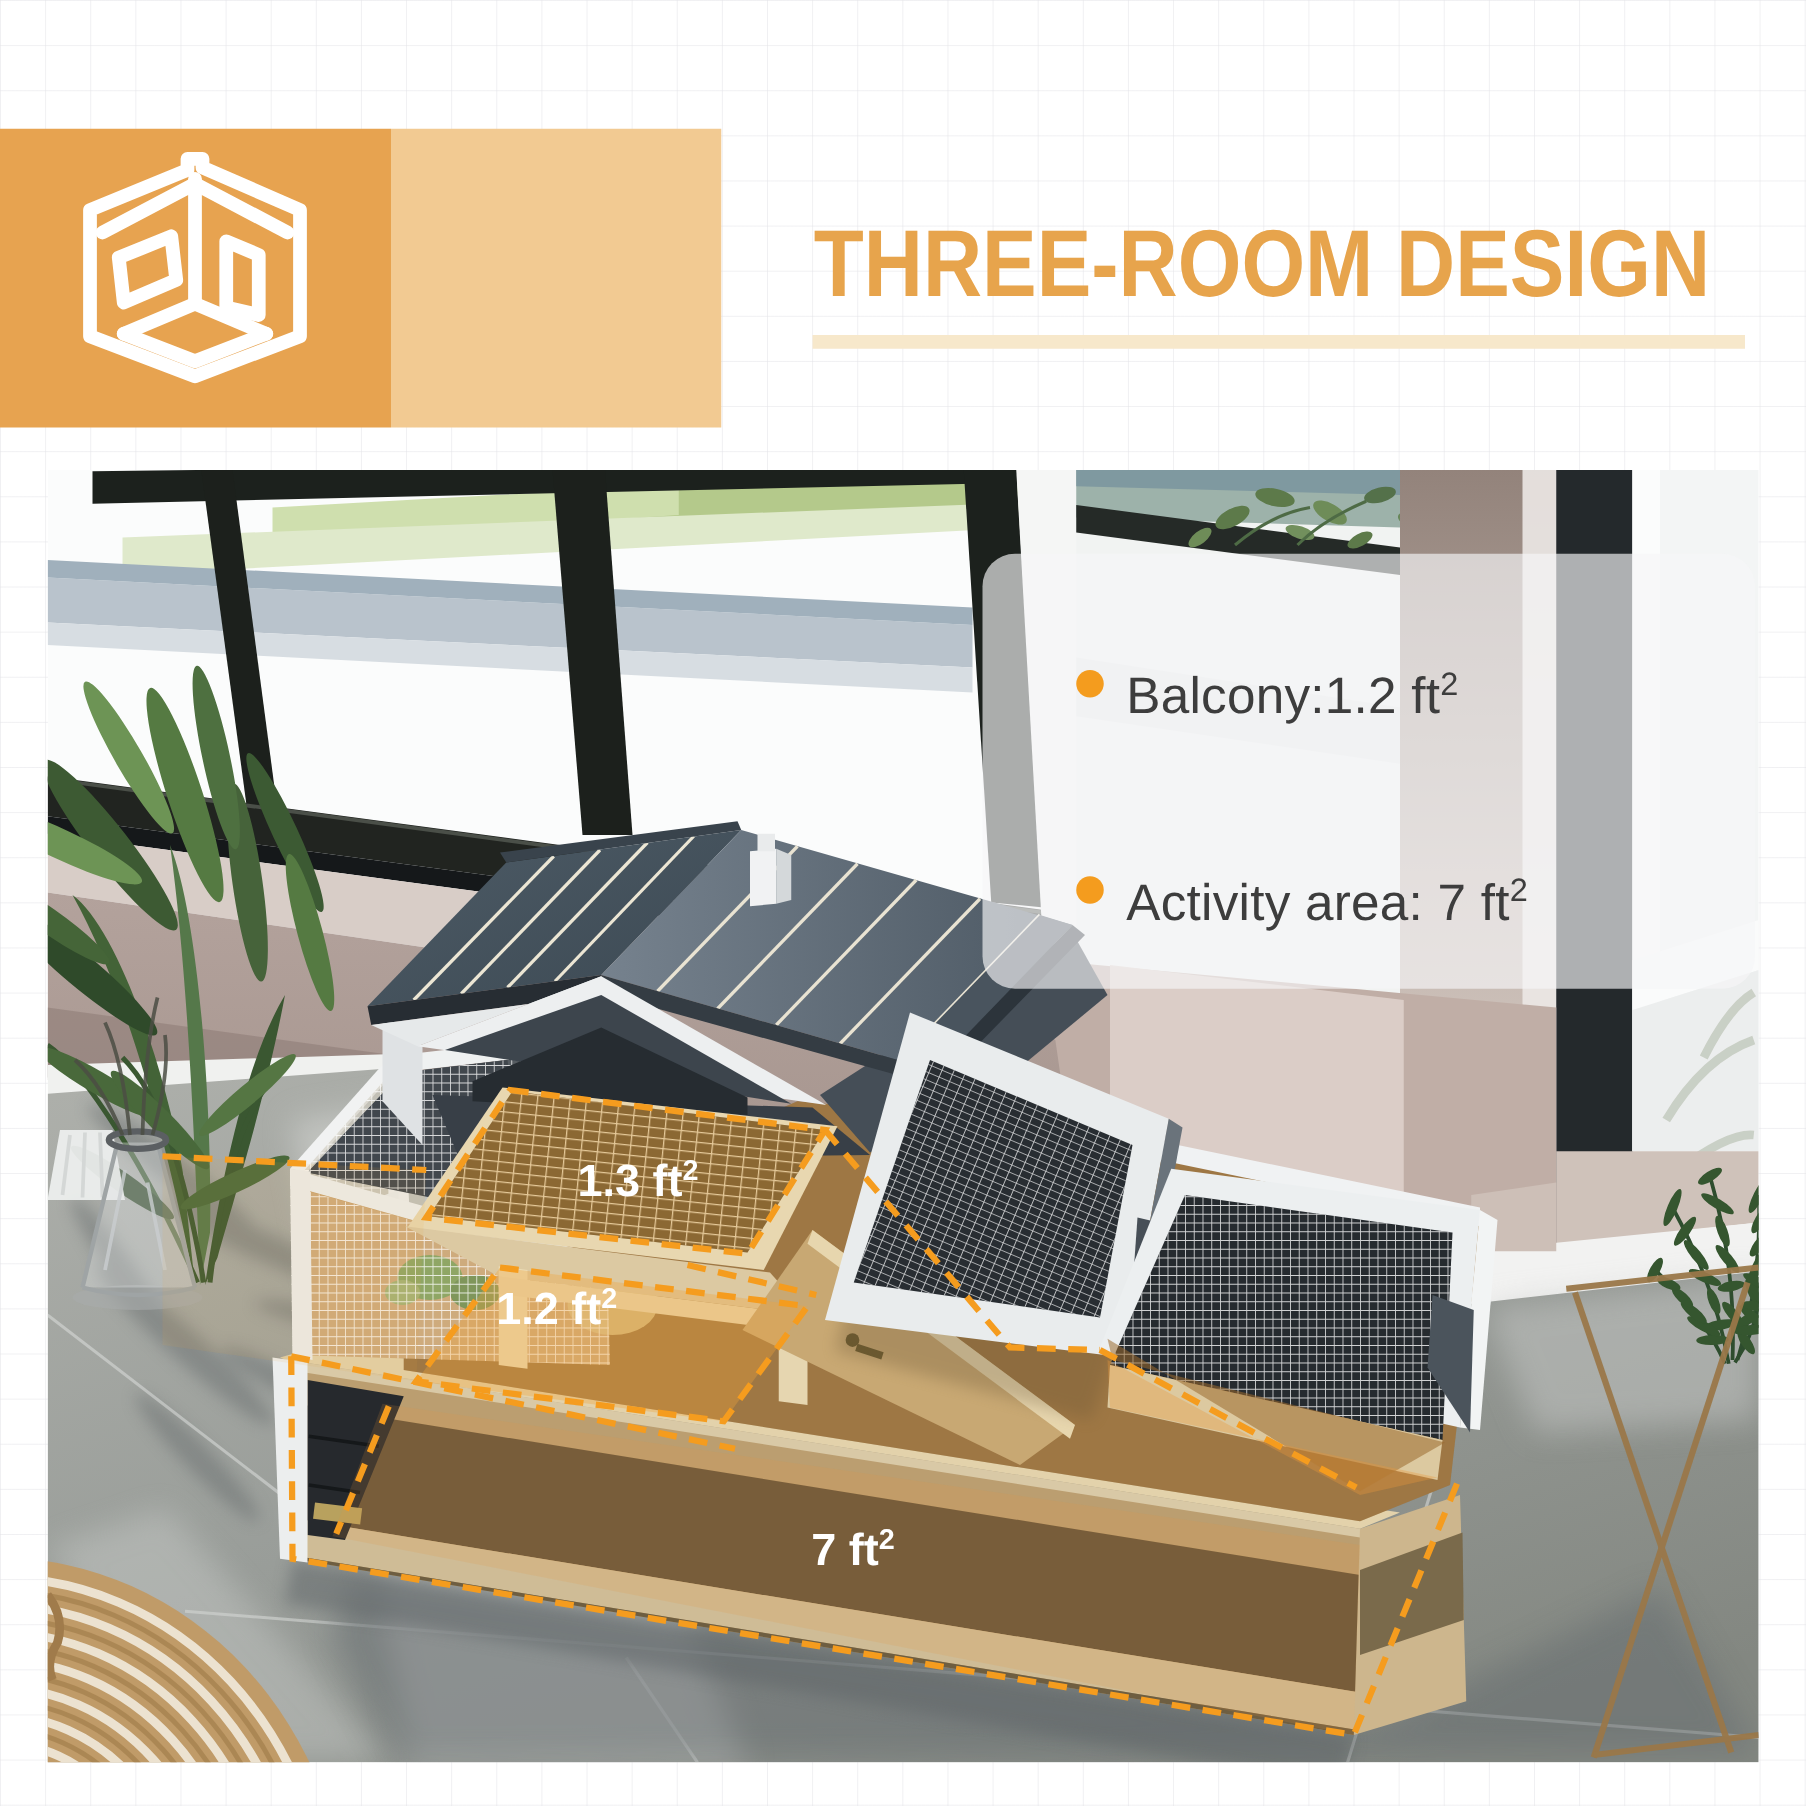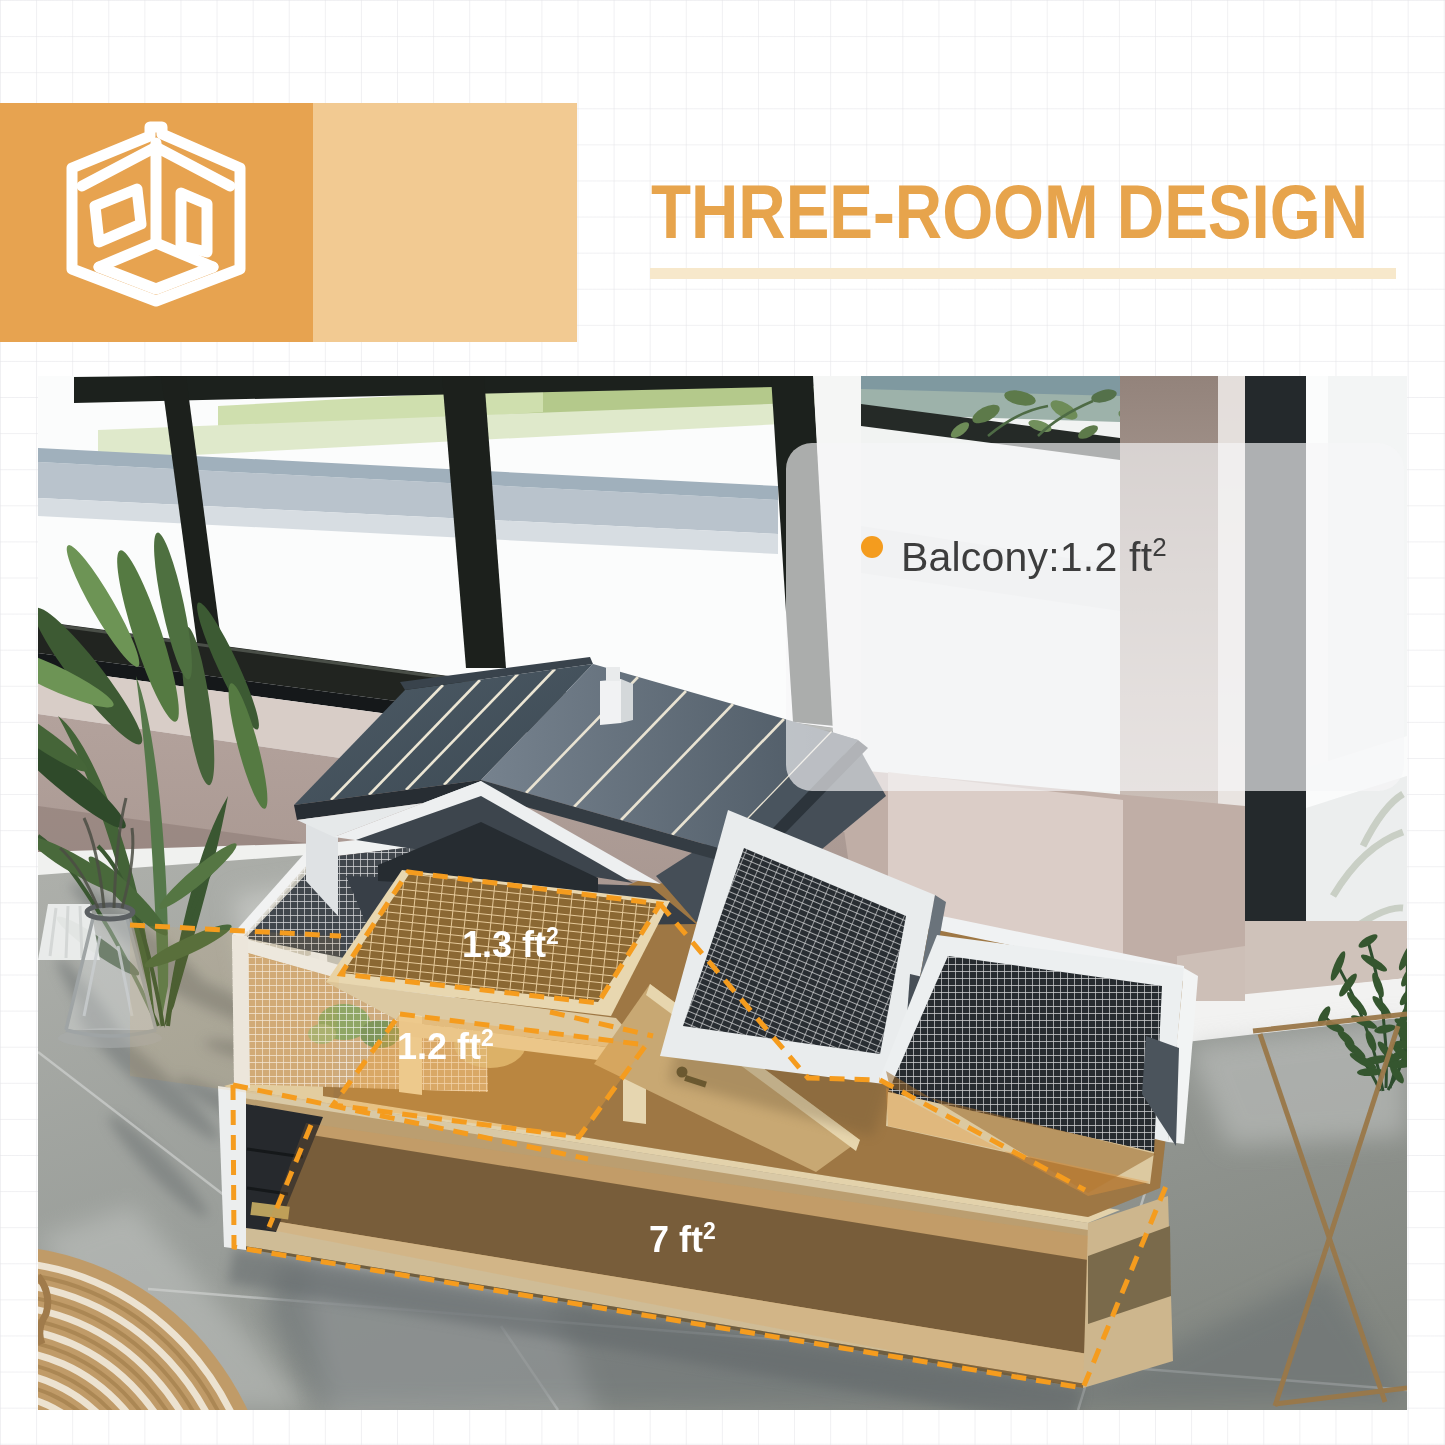--- a/index.html
+++ b/index.html
@@ -479,13 +479,17 @@
 </div>
 
 <div class="panel">
 
   <div class="row" style="top:85px;">
       <div class="dot"></div>
       <div class="txt">Balcony:1.2 ft<sup>2</sup></div>
     </div>
 
 
+  <div class="row" style="top:250px;">
+      <div class="dot"></div>
+      <div class="txt">Activity area: 7 ft<sup>2</sup></div>
+    </div>
 </div>
 
 </body></html>

